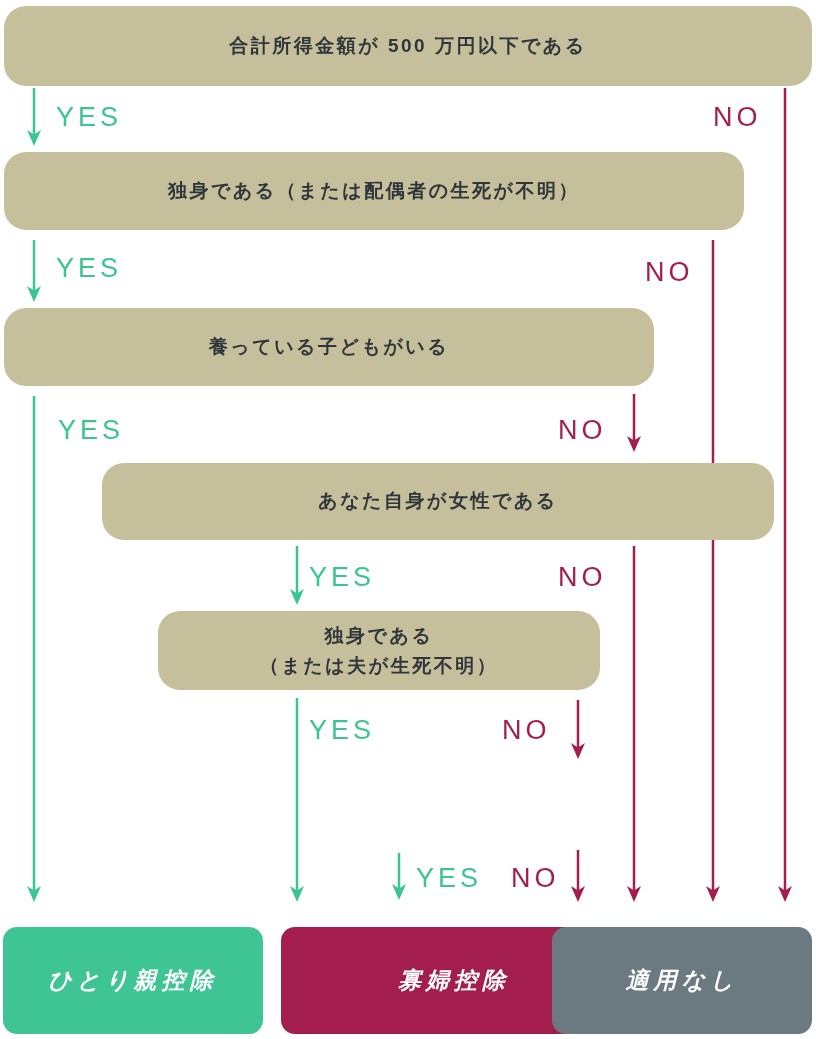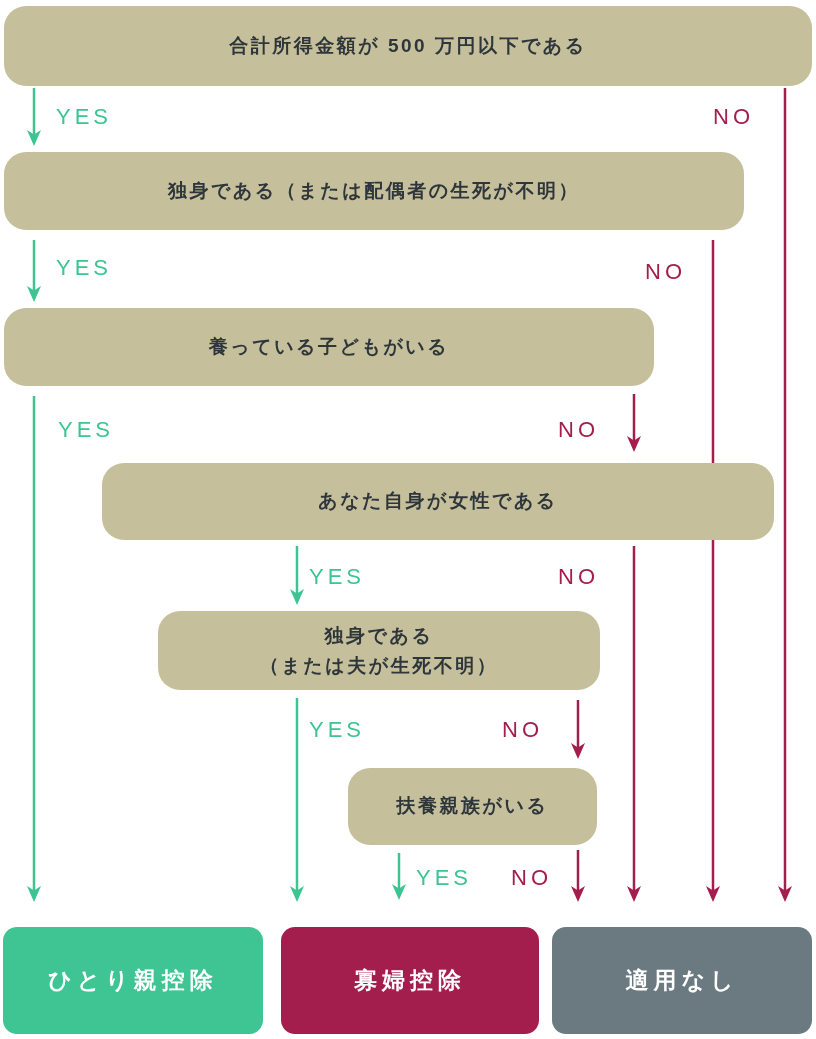--- a/index.html
+++ b/index.html
@@ -10,27 +10,27 @@
   .arrow-layer{position:absolute;left:0;top:0;width:816px;height:1039px;}
   .node{
     position:absolute;background:#c5c09b;border-radius:22px;
     display:flex;align-items:center;justify-content:center;text-align:center;
     color:#2e363b;font-size:19px;font-weight:bold;letter-spacing:2.5px;
     line-height:1.6;white-space:pre-line;
   }
   .result{
     position:absolute;border-radius:14px;
     display:flex;align-items:center;justify-content:center;text-align:center;
-    color:#ffffff;font-size:23px;font-weight:bold;letter-spacing:5px;
+    color:#ffffff;font-size:23px;font-weight:bold;letter-spacing:5px;font-style:italic;
   }
   .result.green{background:#3ec593;}
   .result.crimson{background:#a41e4d;}
   .result.slate{background:#6a7a80;}
   .edge-label{
-    position:absolute;font-size:22px;font-weight:500;letter-spacing:4px;line-height:24px;
+    position:absolute;font-size:27px;font-weight:500;letter-spacing:4px;line-height:24px;
   }
   .edge-label.yes{color:#3cc492;}
   .edge-label.no{color:#a41e4d;text-align:center;}
 </style>
 </head>
 <body>
 
 <div class="stage">
 
   <svg class="arrow-layer" width="816" height="1039" viewBox="0 0 816 1039">
@@ -57,32 +57,31 @@
     <line x1="578" y1="700" x2="578" y2="755" stroke="#a41e4d" stroke-width="2.5" marker-end="url(#dartRed)"></line>
     <line x1="578" y1="850" x2="578" y2="898" stroke="#a41e4d" stroke-width="2.5" marker-end="url(#dartRed)"></line>
   </svg>
 
   <div class="node" style="left:4px;top:6px;width:808px;height:80px;">合計所得金額が 500 万円以下である</div>
   <div class="node" style="left:4px;top:152px;width:740px;height:78px;">独身である（または配偶者の生死が不明）</div>
   <div class="node" style="left:4px;top:308px;width:650px;height:78px;">養っている子どもがいる</div>
   <div class="node" style="left:102px;top:463px;width:672px;height:77px;">あなた自身が女性である</div>
   <div class="node" style="left:158px;top:611px;width:442px;height:79px;line-height:1.55;">独身である
 （または夫が生死不明）</div>
-  <div class="node" style="left:348px;top:768px;width:249px;height:77px;">扶養親族がいる</div>
 
   <div class="edge-label yes" style="left:56px;top:105px;">YES</div>
   <div class="edge-label no" style="left:713px;top:105px;">NO</div>
   <div class="edge-label yes" style="left:56px;top:256px;">YES</div>
   <div class="edge-label no" style="left:645px;top:260px;">NO</div>
   <div class="edge-label yes" style="left:58px;top:418px;">YES</div>
   <div class="edge-label no" style="left:558px;top:418px;">NO</div>
   <div class="edge-label yes" style="left:309px;top:565px;">YES</div>
   <div class="edge-label no" style="left:558px;top:565px;">NO</div>
   <div class="edge-label yes" style="left:309px;top:718px;">YES</div>
   <div class="edge-label no" style="left:502px;top:718px;">NO</div>
   <div class="edge-label yes" style="left:416px;top:866px;">YES</div>
   <div class="edge-label no" style="left:511px;top:866px;">NO</div>
 
   <div class="result green" style="left:3px;top:927px;width:260px;height:107px;">ひとり親控除</div>
-  <div class="result crimson" style="left:281px;top:927px;width:258px;height:107px;">寡婦控除</div>
+  <div class="result crimson" style="left:281px;top:927px;width:258px;height:107px;padding-left:44px;">寡婦控除</div>
   <div class="result slate" style="left:552px;top:927px;width:260px;height:107px;">適用なし</div>
 
 </div>
 
 </body></html>

